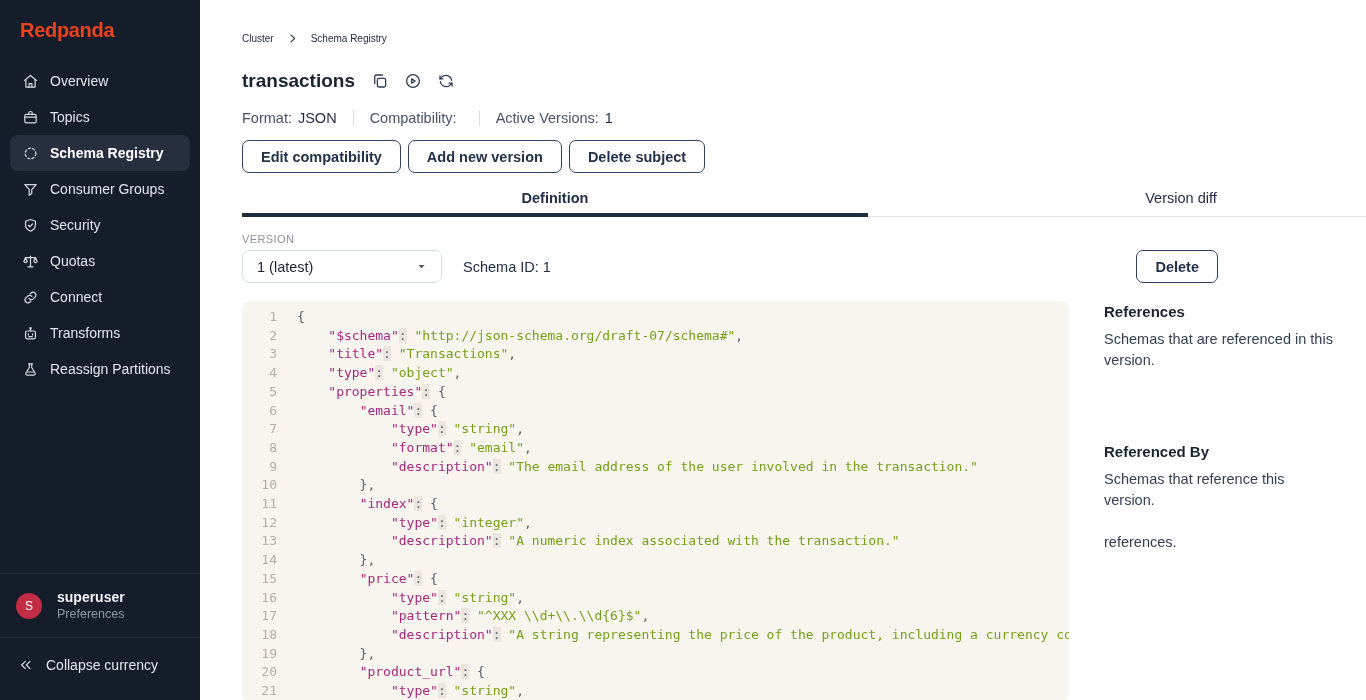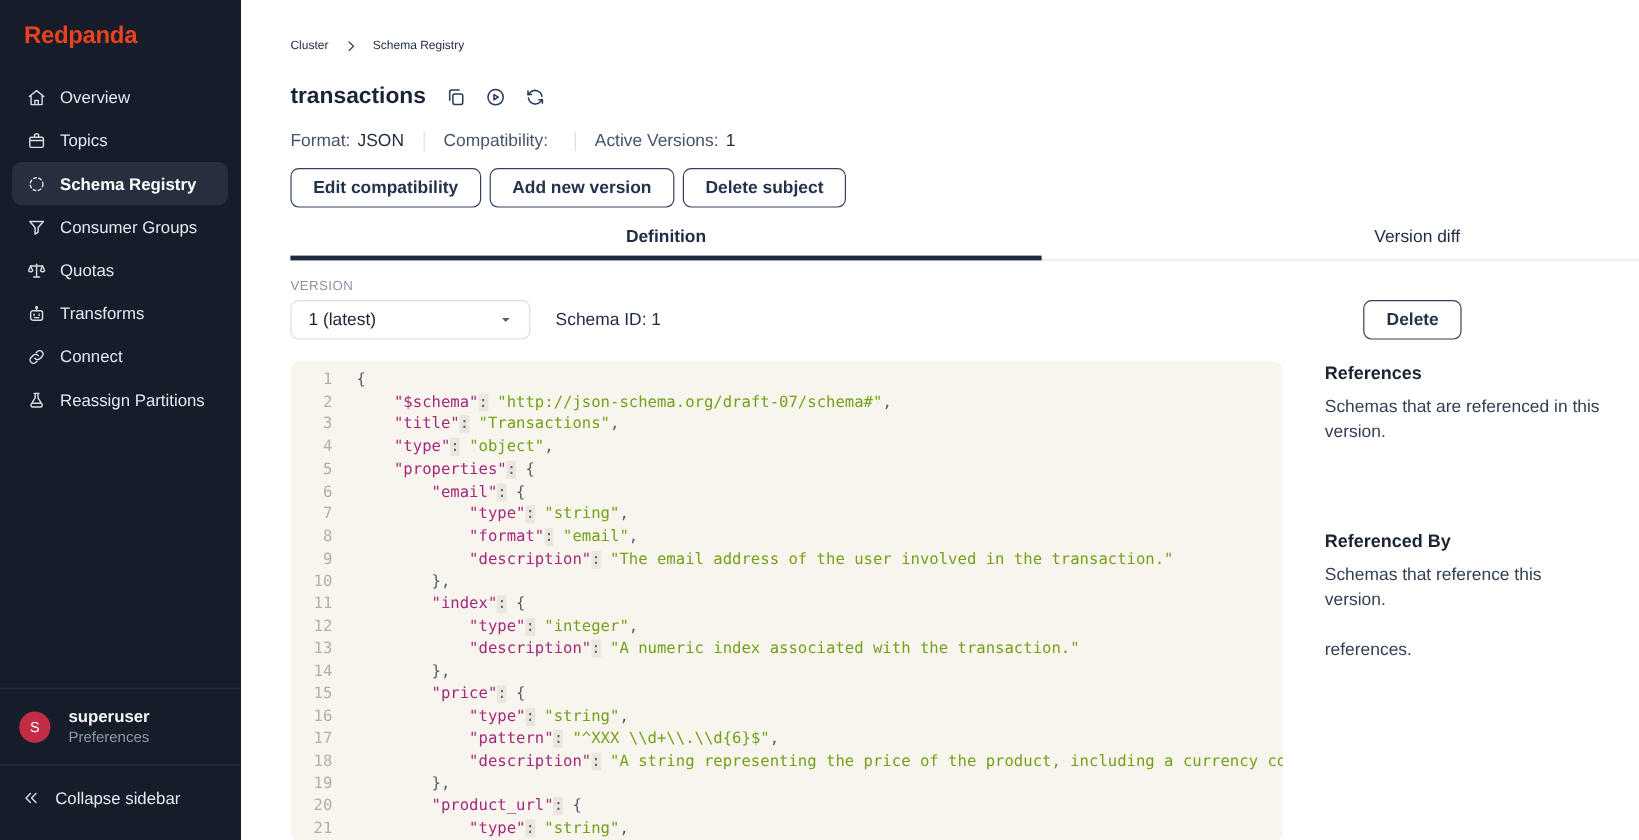--- a/index.html
+++ b/index.html
@@ -115,47 +115,54 @@
       <span>Schema Registry</span>
     </div>
     <div class="nav-item">
       <svg viewBox="0 0 24 24">
           <path d="M4 5h16l-6.2 7v5.5L10.2 20v-8z"></path>
         </svg>
       <span>Consumer Groups</span>
     </div>
     <div class="nav-item">
       <svg viewBox="0 0 24 24">
+          <path d="M12 3.5 19 6v5c0 4.6-3 7.6-7 9-4-1.4-7-4.4-7-9V6z"></path>
+          <path d="m9 11.7 2.1 2.1 3.9-4"></path>
+        </svg>
+      <span>Security</span>
+    </div>
+    <div class="nav-item">
+      <svg viewBox="0 0 24 24">
           <path d="M12 4.5V19"></path>
           <path d="M5 6.5h14"></path>
           <path d="M5 6.5 2.6 12a2.7 2.7 0 0 0 4.8 0z"></path>
           <path d="M19 6.5 16.6 12a2.7 2.7 0 0 0 4.8 0z"></path>
           <path d="M8.5 19.5h7"></path>
         </svg>
       <span>Quotas</span>
     </div>
     <div class="nav-item">
       <svg viewBox="0 0 24 24">
+          <path d="M10 13.5a4 4 0 0 0 6 .4l2.5-2.5a4 4 0 1 0-5.7-5.7l-1.3 1.3"></path>
+          <path d="M14 10.5a4 4 0 0 0-6-.4l-2.5 2.5a4 4 0 1 0 5.7 5.7l1.3-1.3"></path>
+        </svg>
+      <span>Connect</span>
+    </div>
+    <div class="nav-item">
+      <svg viewBox="0 0 24 24">
           <rect x="5" y="8.5" width="14" height="11" rx="2.5"></rect>
           <path d="M12 8.5V5.5"></path>
           <circle cx="12" cy="4.5" r="1"></circle>
           <path d="M9 12.5v1.5M15 12.5v1.5"></path>
           <path d="M9.5 16.5h5"></path>
         </svg>
       <span>Transforms</span>
     </div>
     <div class="nav-item">
       <svg viewBox="0 0 24 24">
-          <path d="M10 13.5a4 4 0 0 0 6 .4l2.5-2.5a4 4 0 1 0-5.7-5.7l-1.3 1.3"></path>
-          <path d="M14 10.5a4 4 0 0 0-6-.4l-2.5 2.5a4 4 0 1 0 5.7 5.7l1.3-1.3"></path>
-        </svg>
-      <span>Connect</span>
-    </div>
-    <div class="nav-item">
-      <svg viewBox="0 0 24 24">
           <path d="M9.2 4h5.6"></path>
           <path d="M10.3 4v5.2L5.6 17a2 2 0 0 0 1.8 3h9.2a2 2 0 0 0 1.8-3l-4.7-7.8V4"></path>
           <path d="M7.5 15.5h9"></path>
         </svg>
       <span>Reassign Partitions</span>
     </div>
   </div>
 
   <div class="side-bottom">
     <div class="user-row">
@@ -165,21 +172,21 @@
       <div>
         <div class="user-name">superuser</div>
         <div class="user-sub">Preferences</div>
       </div>
     </div>
     <div class="collapse-row">
       <svg viewBox="0 0 24 24">
           <path d="m11 6.5-5.5 5.5L11 17.5"></path>
           <path d="m18 6.5-5.5 5.5L18 17.5"></path>
         </svg>
-      <span>Collapse sidebar</span>
+      <span>Collapse currency</span>
     </div>
   </div>
 </div>
 
 <div class="main">
 
   <div class="breadcrumb">
     <span class="crumb">Cluster</span>
     <svg viewBox="0 0 24 24">
         <path d="m9 5.5 7 6.5-7 6.5"></path>

